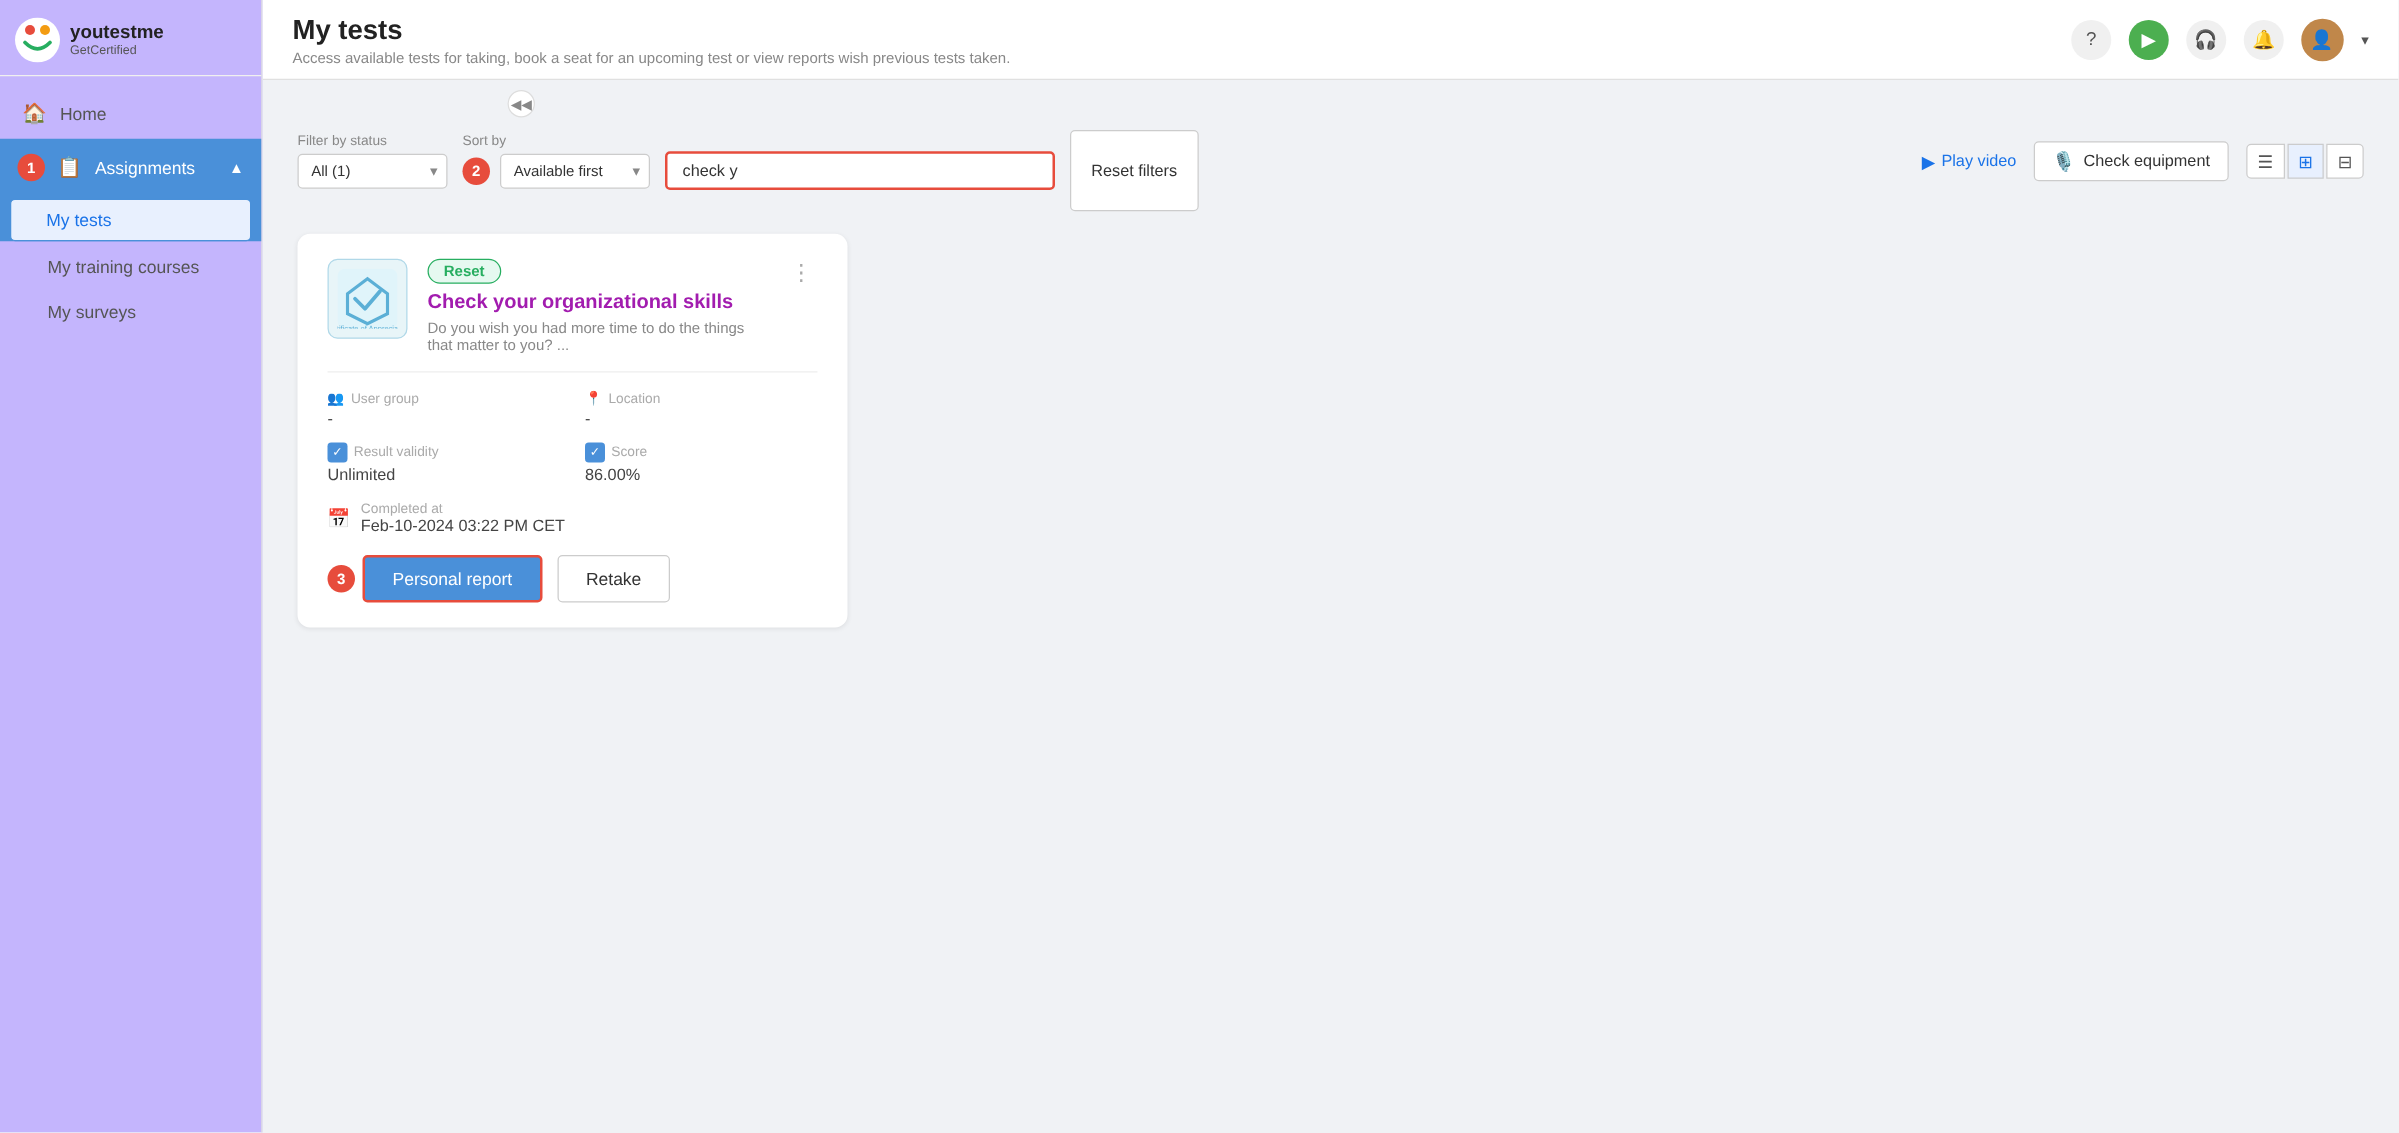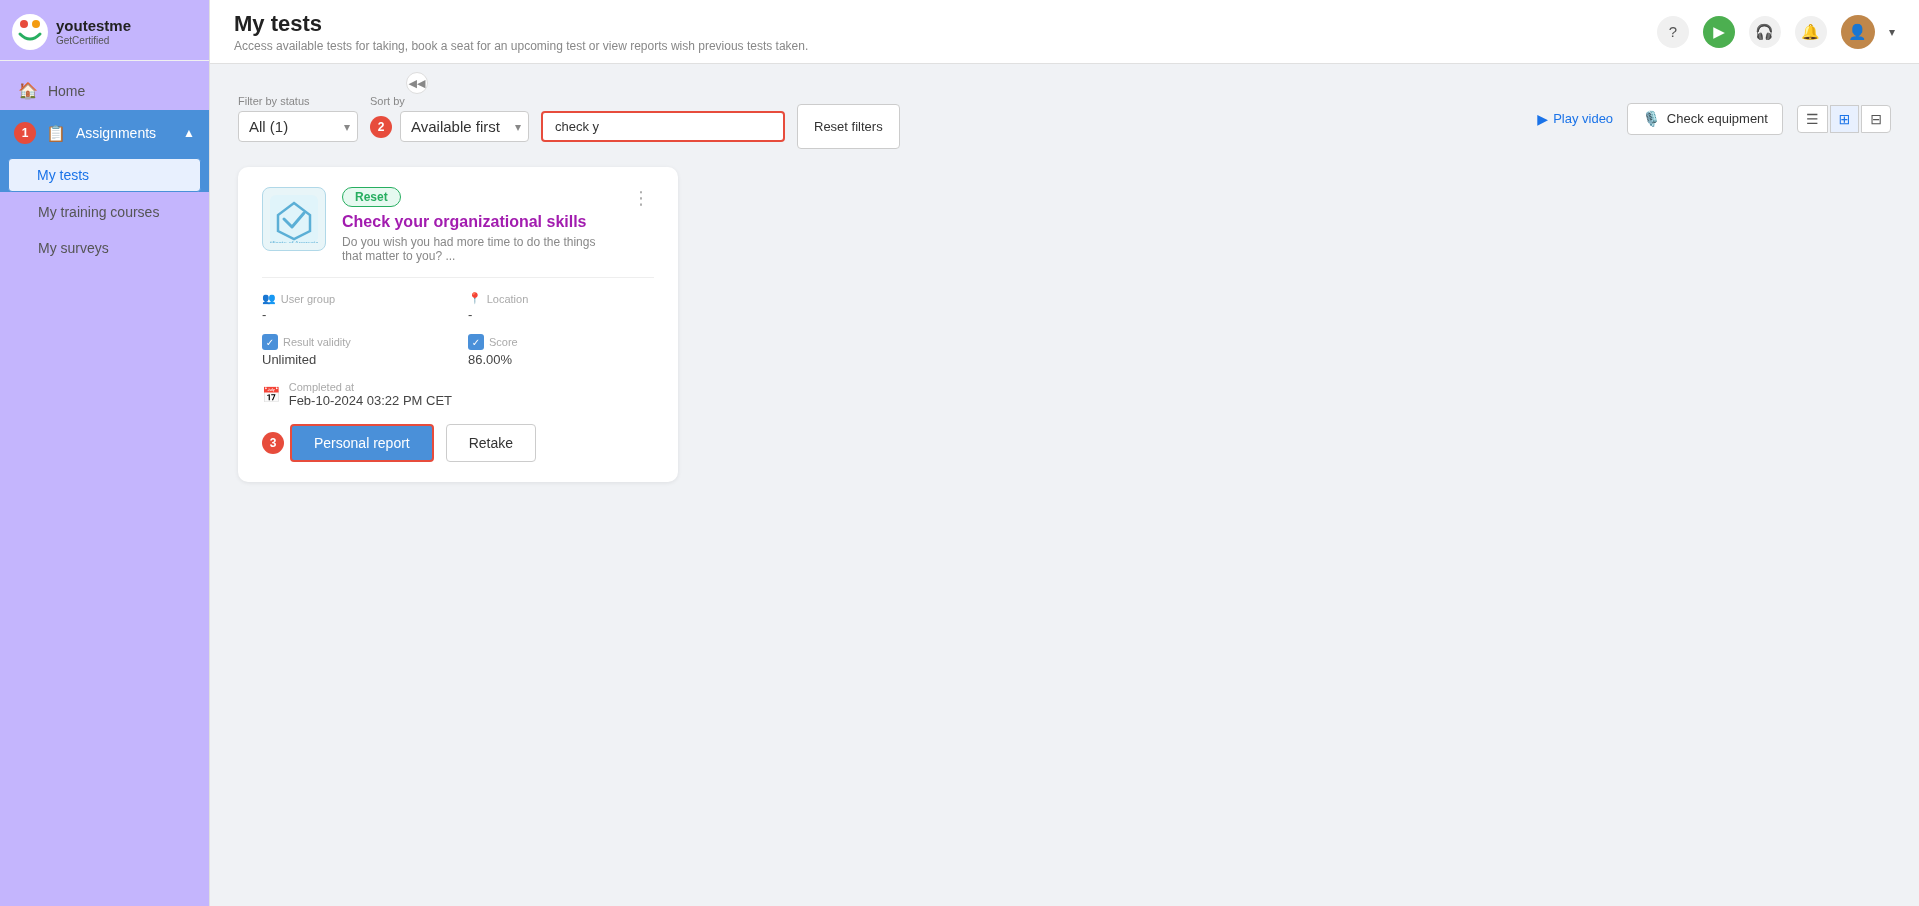--- a/index.html
+++ b/index.html
@@ -184,21 +184,21 @@
       gap: 4px;
     }
     .filter-label {
       font-size: 11px;
       color: #888;
     }
     .filter-select {
       border: 1px solid #ccc;
       border-radius: 4px;
       padding: 6px 28px 6px 10px;
-      font-size: 15px;
+      font-size: 12px;
       color: #333;
       background: #fff;
       appearance: none;
       cursor: pointer;
       min-width: 120px;
     }
     .filter-select-wrap {
       position: relative;
     }
     .filter-select-wrap::after {
@@ -210,28 +210,28 @@
       color: #888;
       pointer-events: none;
       font-size: 12px;
     }
     .search-input {
       border: 2px solid #e74c3c;
       border-radius: 4px;
       padding: 6px 12px;
       font-size: 13px;
       color: #333;
-      width: 244px;
+      width: 312px;
       outline: none;
     }
     .reset-btn {
       background: #fff;
       border: 1px solid #ccc;
       border-radius: 4px;
-      padding: 14px 16px;
+      padding: 24px 16px;
       font-size: 13px;
       color: #333;
       cursor: pointer;
       white-space: nowrap;
     }
 
     
     .filters-right {
       margin-left: auto;
       display: flex;

